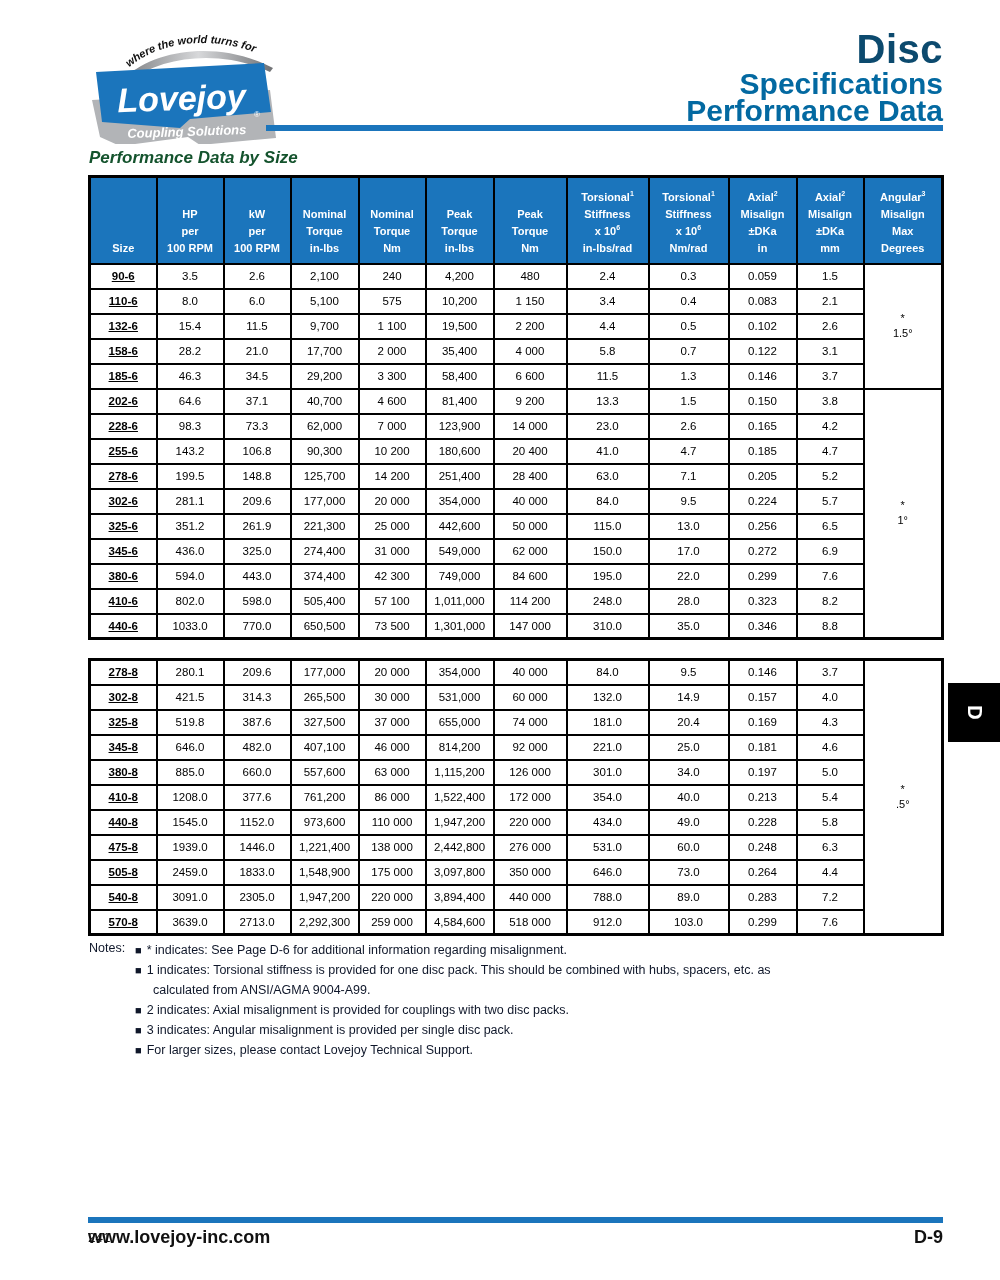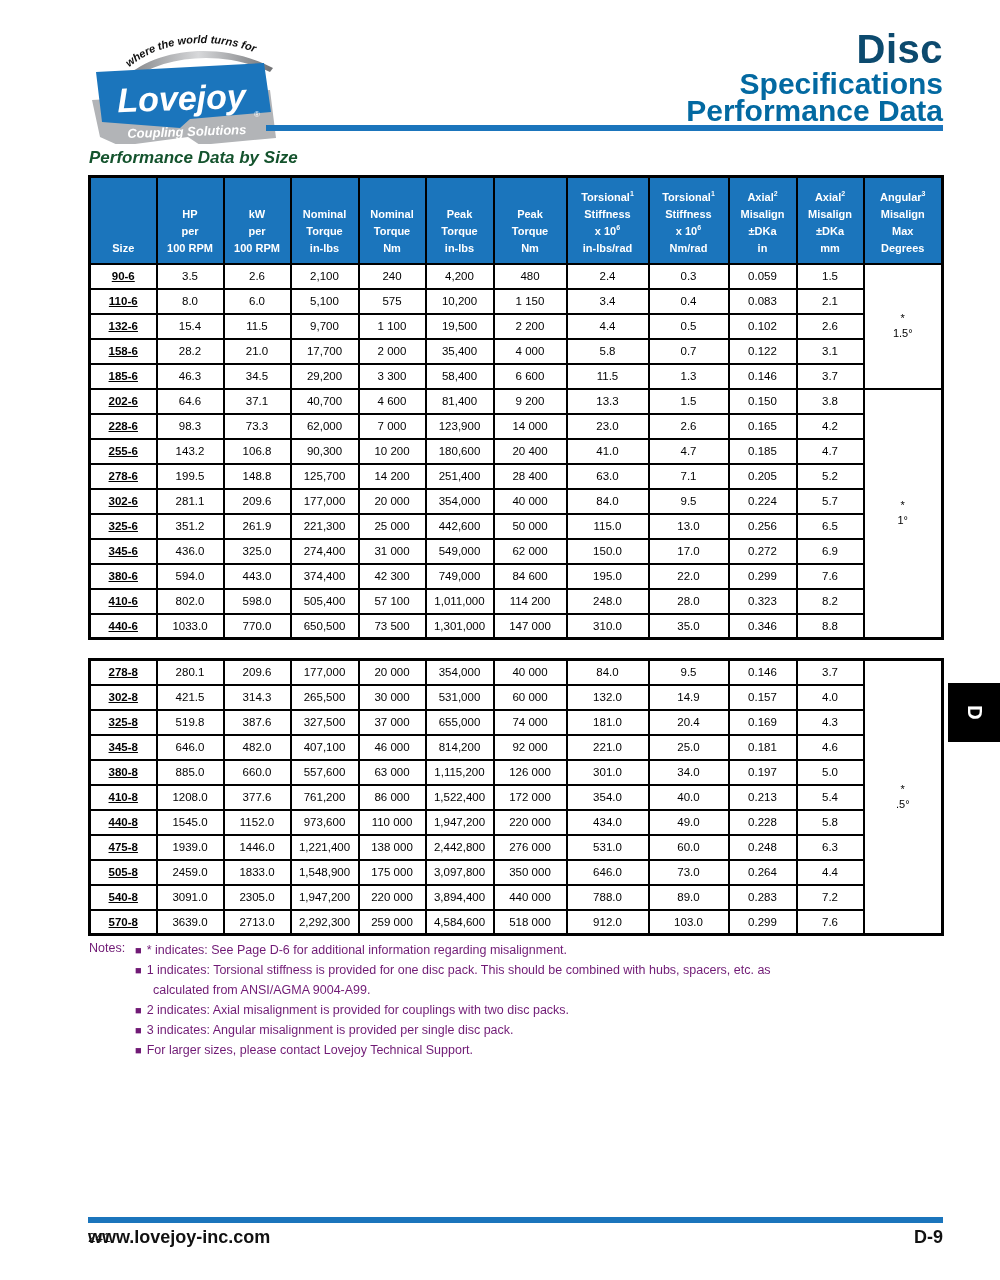--- a/index.html
+++ b/index.html
@@ -24,21 +24,21 @@
   th, td { border:2px solid #000; text-align:center; vertical-align:middle; padding:0; color:#000; }
   thead th {
     background:#1B75BC; color:#ffffff; font-size:11px; font-weight:bold;
     vertical-align:bottom; height:87px; padding:5px 1px 6px 1px; line-height:17px;
   }
   thead th sup, .sup { font-size:7px; vertical-align:super; line-height:0; }
   tbody th { font-size:11.5px; font-weight:bold; height:25px;text-decoration:underline; }
   tbody td { font-size:11.5px; font-weight:normal; height:25px; }
   td.angular { font-size:11px; line-height:15px; }
   
-  .notes { position:absolute; left:89px; top:940px; display:flex; font-size:12.5px; color:#701a75; }
+  .notes { position:absolute; left:89px; top:940px; display:flex; font-size:12.5px; color:#0f172a; }
   .notes-label { width:46px; flex:none; line-height:17px; }
   .notes-items { max-width:648px; }
   .note-item { padding-left:18px; text-indent:-18px; line-height:20px; }
   .bullet { font-size:11px; margin-right:5px; }
   
   .d-tab { position:absolute; left:948px; top:683px; width:52px; height:59px; background:#000;
            display:flex; align-items:center; justify-content:center; }
   .d-tab span { color:#fff; font-size:20px; font-weight:bold; transform:rotate(90deg); }
   
   .footer-rule { position:absolute; left:88px; top:1217px; width:855px; height:6px; background:#1B75BC; }

